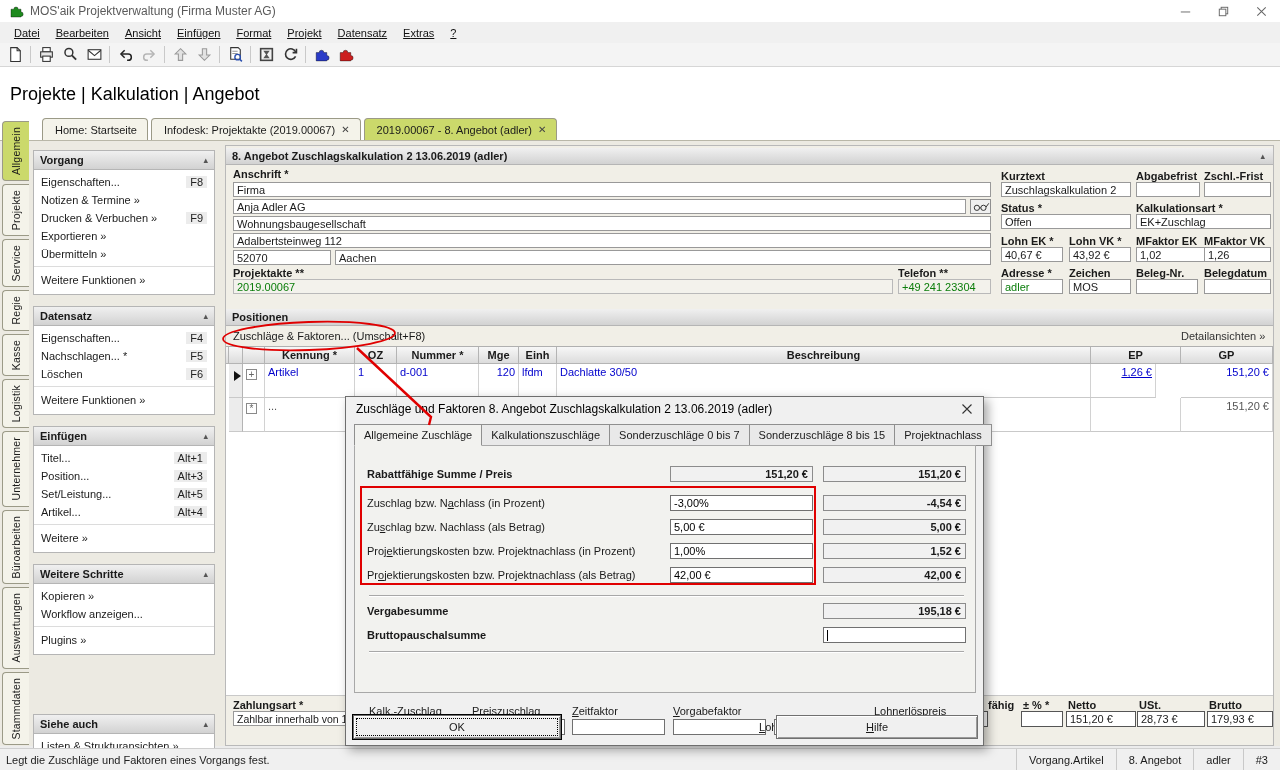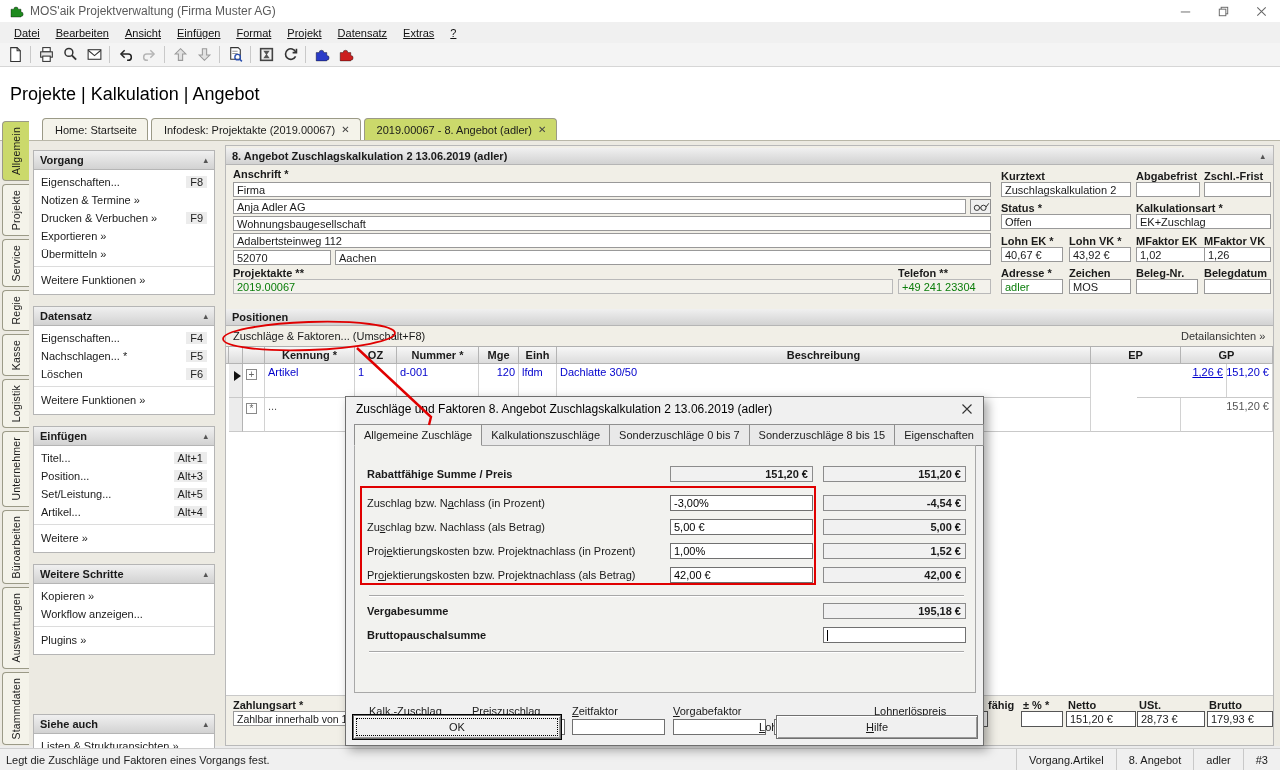--- a/index.html
+++ b/index.html
@@ -519,21 +519,21 @@
           </div>
           <div class="td" style="left: 17px; width: 22px;">
             <div class="xbox">+</div>
           </div>
           <div class="td" style="left: 39px; width: 90px;">Artikel</div>
           <div class="td" style="left: 129px; width: 42px;">1</div>
           <div class="td" style="left: 171px; width: 82px;">d-001</div>
           <div class="td num" style="left: 253px; width: 40px;">120</div>
           <div class="td" style="left: 293px; width: 38px;">lfdm</div>
           <div class="td" style="left: 331px; width: 534px;">Dachlatte 30/50</div>
-          <div class="td num" style="left: 911px; width: 90px; text-decoration: underline;">1,26 €</div>
+          <div class="td num" style="left: 840px; width: 90px; text-decoration: underline;">1,26 €</div>
           <div class="td num" style="left: 955px; width: 92px;">151,20 €</div>
         </div>
         <div class="trow" style="top: 51px;">
           <div class="td sel" style="left: 3px; width: 14px;"></div>
           <div class="td" style="left: 17px; width: 22px;">
             <div class="xbox">*</div>
           </div>
           <div class="td gray" style="left: 39px; width: 90px;">...</div>
           <div class="td" style="left: 129px; width: 42px;"></div>
           <div class="td" style="left: 171px; width: 82px;"></div>
@@ -567,21 +567,21 @@
           <svg width="12" height="12" viewBox="0 0 12 12">
             <path d="M1.5 1.5l9 9M10.5 1.5l-9 9" stroke="#333" stroke-width="1.1"></path>
           </svg>
         </span>
     </div>
     <div id="dlgtabs">
         <div class="dlgtab active">Allgemeine Zuschläge</div>
         <div class="dlgtab">Kalkulationszuschläge</div>
         <div class="dlgtab">Sonderzuschläge 0 bis 7</div>
         <div class="dlgtab">Sonderzuschläge 8 bis 15</div>
-        <div class="dlgtab">Eigenschaften</div>
+        <div class="dlgtab">Projektnachlass</div>
       </div>
     <div id="dlgpanel">
         <div class="dlbl b" style="left: 12px; top: 22px;">Rabattfähige Summe / Preis</div>
         <div class="dres" style="left: 315px; top: 20px;">151,20 €</div>
         <div class="dres" style="left: 468px; top: 20px;">151,20 €</div>
         <div class="dlbl" style="left: 12px; top: 51px;">Zuschlag bzw. N<u>a</u>chlass (in Prozent)</div>
         <input class="dinp" value="-3,00%" style="left: 315px; top: 49px;">
         <div class="dres" style="left: 468px; top: 49px;">-4,54 €</div>
         <div class="dlbl" style="left: 12px; top: 75px;">Zu<u>s</u>chlag bzw. Nachlass (als Betrag)</div>
         <input class="dinp" value="5,00 €" style="left: 315px; top: 73px;">

